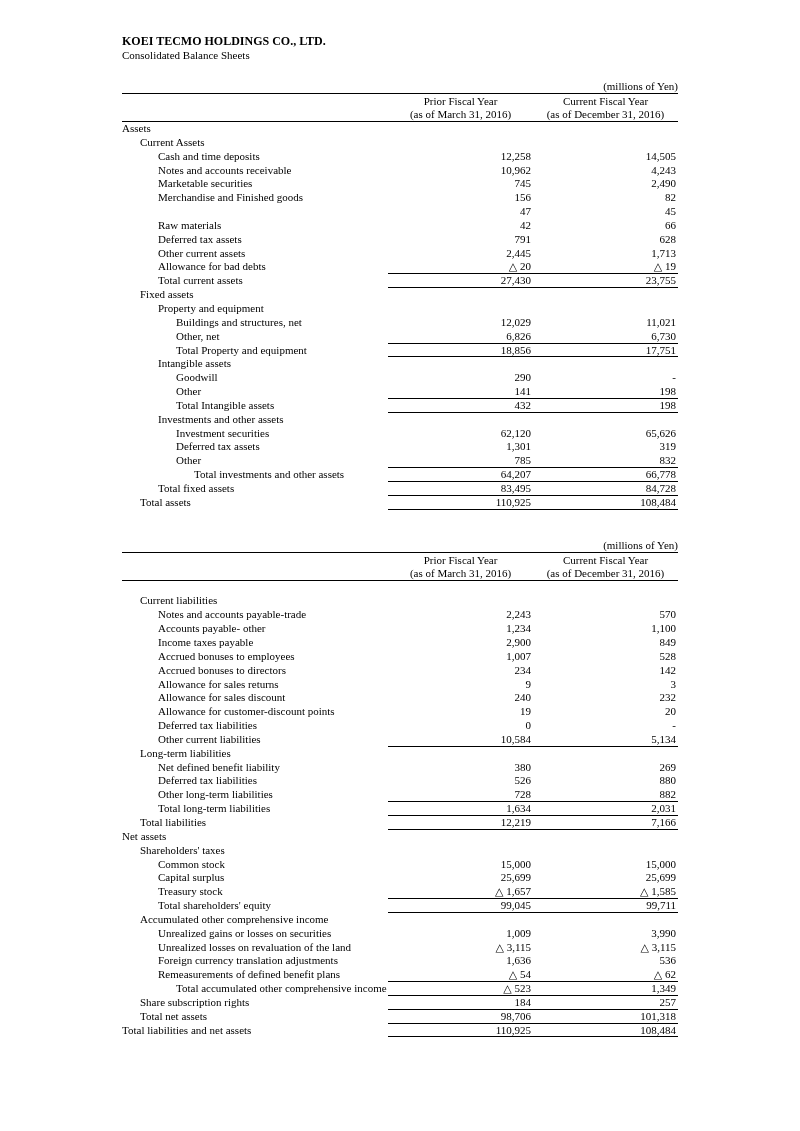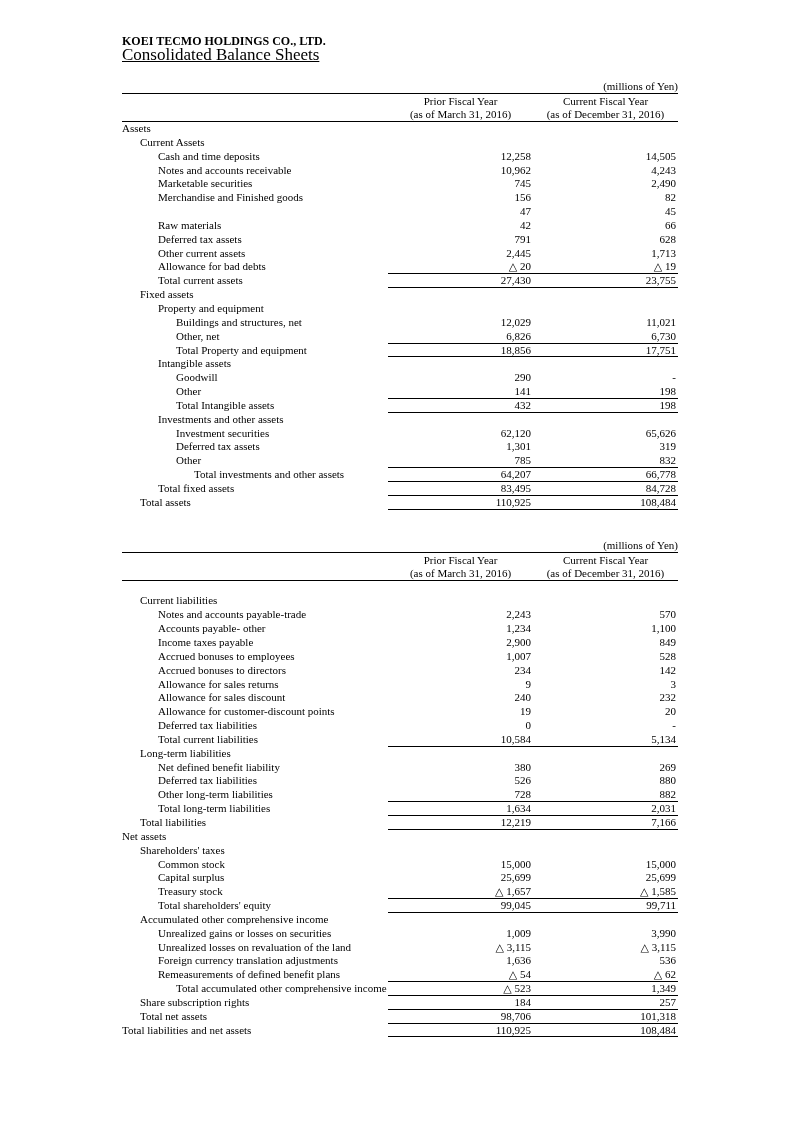--- a/index.html
+++ b/index.html
@@ -10,21 +10,21 @@
     color: #000;
     overflow: hidden;
   }
   .page {
     position: relative;
     width: 800px; height: 1131px;
     padding: 34px 0 0 122px;
   }
   .doc { width: 556px; }
   .company { font-size: 12px; font-weight: bold; line-height: 14px; }
-  .doc-title { font-size: 17px; line-height: 14px; text-decoration: underline; }
+  .doc-title { font-size: 11px; line-height: 14px; }
 
   .bs-table { width: 556px; margin-top: 17px; font-size: 11px; }
   .bs-table.second { margin-top: 28px; }
 
   .unit-note { text-align: right; height: 14px; line-height: 14px; }
 
   .thead {
     display: flex;
     border-top: 1px solid #000;
     border-bottom: 1px solid #000;
@@ -355,21 +355,21 @@
             </div>
           </div>
           <div class="trow">
             <div class="tlabel" style="padding-left: 36px;">Deferred tax liabilities</div>
             <div class="tnums">
               <div class="tnum">0</div>
               <div class="tnum">-</div>
             </div>
           </div>
           <div class="trow">
-            <div class="tlabel" style="padding-left: 36px;">Total current liabilities</div>
+            <div class="tlabel" style="padding-left: 36px;">Other current liabilities</div>
             <div class="tnums line-below">
               <div class="tnum">10,584</div>
               <div class="tnum">5,134</div>
             </div>
           </div>
           <div class="trow">
             <div class="tlabel" style="padding-left: 18px;">Long-term liabilities</div>
             <div class="tnums">
               <div class="tnum"></div>
               <div class="tnum"></div>

